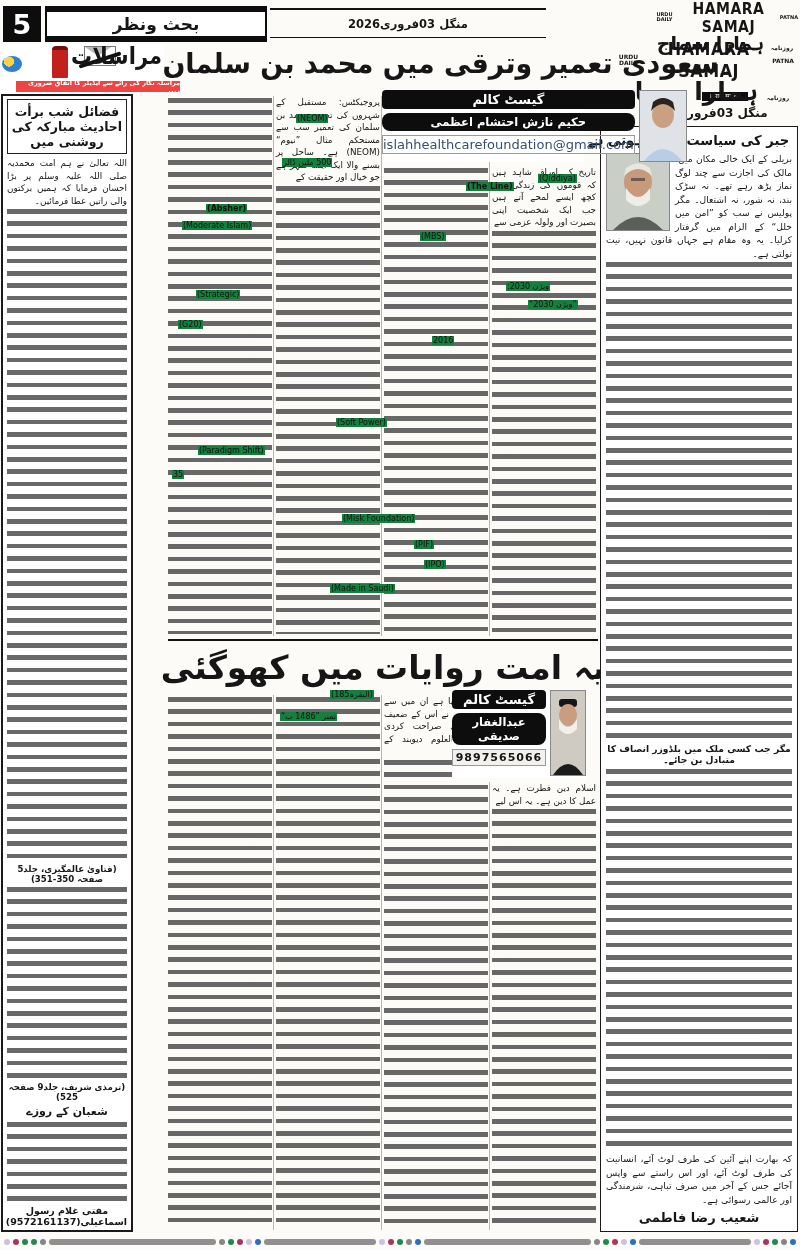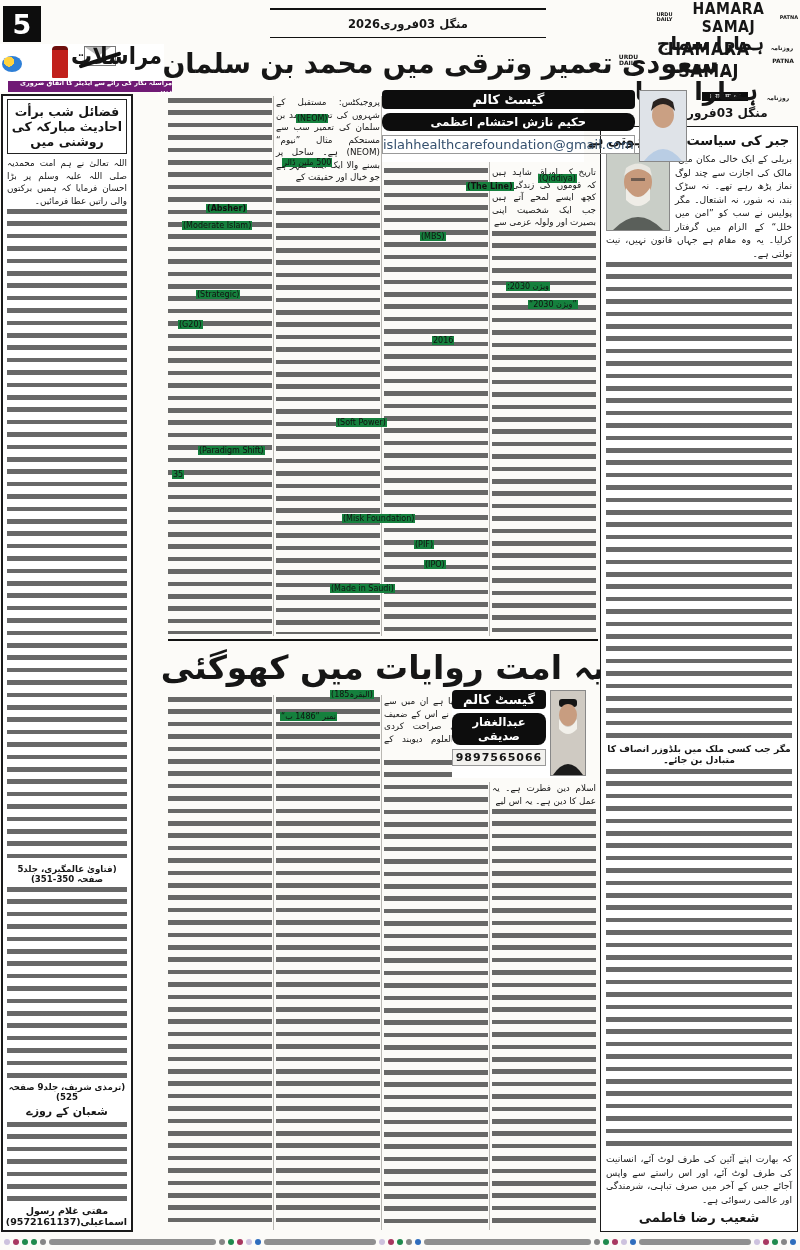--- a/index.html
+++ b/index.html
@@ -41,21 +41,21 @@
   
   .letters{position:absolute;left:0;top:44px;width:164px;height:48px;background:#fff;}
   .letters-art{position:relative;height:34px;}
   .globe{position:absolute;left:2px;top:12px;width:20px;height:16px;border-radius:50%;
          background:radial-gradient(circle at 35% 35%,#ffd23e 0 30%,#2e7fd6 31% 100%);}
   .postbox{position:absolute;left:52px;top:2px;width:16px;height:28px;background:#c1201c;border-radius:4px 4px 1px 1px;border-top:4px solid #6e0f0d;}
   .envelope{position:absolute;left:84px;top:2px;width:30px;height:18px;background:#fff;border:1.5px solid #777;}
   .envelope:before{content:"";position:absolute;left:0;top:0;border-left:13px solid transparent;border-right:13px solid transparent;border-top:9px solid #bbb;}
   .pen{position:absolute;left:78px;top:14px;width:44px;height:4px;background:#111;transform:rotate(-18deg);border-radius:2px;}
   .letters-title{position:absolute;right:2px;top:0;font-weight:800;font-size:21px;transform:scaleY(1.1);}
-  .letters-strip{position:absolute;left:8px;bottom:0;width:100%;height:11px;background:#701a75;color:#fff;
+  .letters-strip{position:absolute;left:16px;bottom:0;width:100%;height:11px;background:#ef4444;color:#fff;
                  font-size:6.5px;font-weight:bold;display:flex;align-items:center;justify-content:center;}
   
   .leftbox{position:absolute;left:1px;top:94px;width:132px;height:1138px;box-sizing:border-box;border:2px solid #1a1a1a;
            background:#fff;padding:3px 4px;display:flex;flex-direction:column;}
   .lb-headline{border:1.2px solid #222;font-weight:800;font-size:12.5px;text-align:center;padding:4px 2px;margin-bottom:3px;}
   .smalltext{font-size:8.8px;line-height:12.5px;text-align:justify;}
   .refline{font-size:8.6px;font-weight:bold;text-align:center;margin:1px 0;}
   .subhead{font-size:11px;font-weight:800;text-align:center;margin:2px 0;}
   .bylineL{font-size:9.5px;font-weight:800;text-align:center;margin-top:2px;}
   .stripes{background:repeating-linear-gradient(#3e3e3e 0 4.6px,transparent 4.6px 12.4px);opacity:.78;margin:2px 0;}
@@ -91,20 +91,23 @@
   .c1{background:#cdc2de;} .c2{background:#a83760;} .c3{background:#1f8a4d;} .c4{background:#868686;} .c5{background:#2f6dbd;}
   .bar{height:6px;background:#8f8f8f;border-radius:3px;}
   .b3{flex:3;} .b2{flex:2;}
 </style>
 </head>
 <body>
 
 <div class="page">
 
   <div class="pagenum">5</div>
+  <div class="section-panel">
+    <span dir="rtl">بحث ونظر</span>
+  </div>
   <div class="date-band">
     <span class="date-top" dir="rtl">منگل 03فروری2026</span>
   </div>
 
   <div class="mast mast-sm">
     <div class="r1">
       <span class="ud">URDU DAILY</span>
       <span class="men">HAMARA SAMAJ</span>
       <span class="pt">PATNA</span>
     </div>

